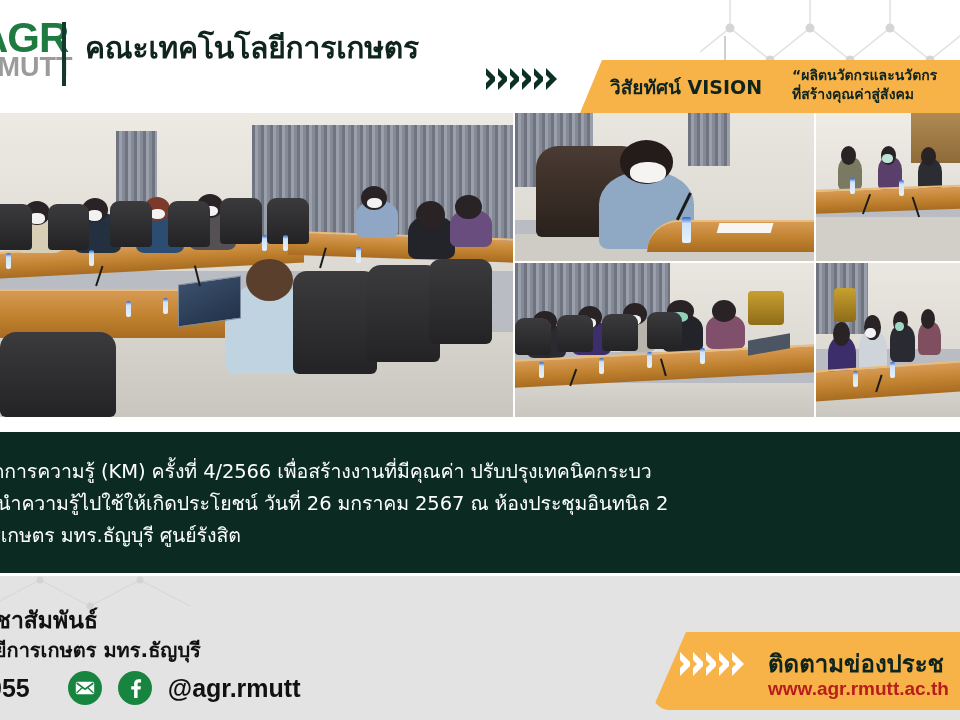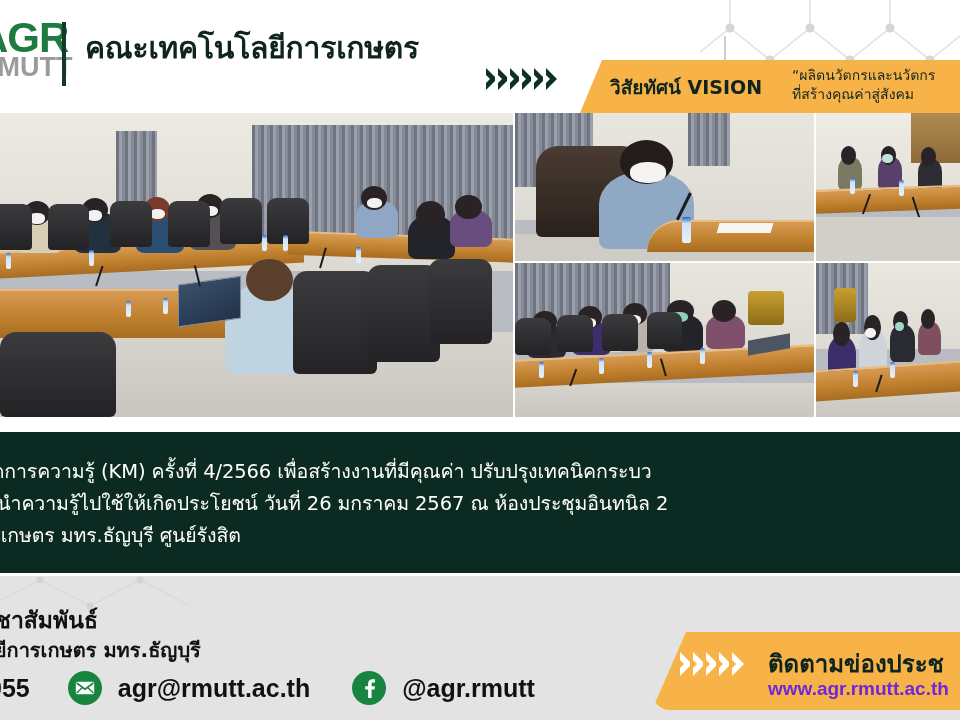--- a/index.html
+++ b/index.html
@@ -94,21 +94,21 @@
   }
   .vision-label {
     position: absolute; left: 30px; top: 12px;
     font-size: 19px; font-weight: bold;
     color: #10241e;
     font-family: "DejaVu Sans", "Liberation Sans", sans-serif;
     white-space: nowrap;
   }
   .vision-quote {
     position: absolute; left: 212px; top: 6px;
-    font-size: 14px; font-weight: normal;
+    font-size: 14px; font-weight: bold;
     color: #10241e;
     font-family: "DejaVu Sans", "Liberation Sans", sans-serif;
     line-height: 1.35;
     white-space: nowrap;
   }
   .hdr-tick {
     position: absolute; left: 724px; top: 36px;
     width: 2px; height: 26px; background: #cfcfcf;
   }
 
@@ -257,21 +257,21 @@
     border-left: 7.5px solid #f7b348;
   }
   .fr-title {
     position: absolute; left: 116px; top: 12px;
     font-size: 24px; font-weight: bold; color: #10241e;
     font-family: "DejaVu Sans", "Liberation Sans", sans-serif;
     white-space: nowrap;
   }
   .fr-url {
     position: absolute; left: 116px; top: 46px;
-    font-size: 19px; font-weight: bold; color: #6d28d9;
+    font-size: 19px; font-weight: bold; color: #b91c1c;
     font-family: "Liberation Sans", sans-serif;
     white-space: nowrap;
   }
   .hex-foot {
     position: absolute; left: 0; top: 0; width: 520px; height: 40px;
     opacity: 0.5;
   }
 </style>
 </head>
 <body>
@@ -508,21 +508,20 @@
     <div class="ft-contacts">
       <span class="ft-phone">92-1955</span>
 
       <span class="ic">
         <svg width="20" height="14" viewBox="0 0 20 14">
           <rect x="0.8" y="0.8" width="18.4" height="12.4" rx="1.6" fill="#ffffff"></rect>
           <path d="M1.6 2 L10 8.2 L18.4 2" stroke="#17853f" stroke-width="1.6" fill="none"></path>
           <path d="M1.6 12 L7.4 6.6 M18.4 12 L12.6 6.6" stroke="#17853f" stroke-width="1.4" fill="none"></path>
         </svg>
       </span>
-      <span class="ft-text">agr@rmutt.ac.th</span>
 
       <span class="ic">
         <svg width="20" height="20" viewBox="0 0 20 20">
           <path d="M12.6 20 V11.6 h2.9 l0.44-3.4 h-3.34 V6.05
                    c0-0.98 0.27-1.65 1.68-1.65 l1.79-0.001 V1.36
                    C15.76 1.32 14.7 1.22 13.46 1.22
                    c-2.58 0-4.35 1.58-4.35 4.47 V8.2 H6.2 v3.4 h2.91 V20 z" fill="#ffffff"></path>
         </svg>
       </span>
       <span class="ft-text">@agr.rmutt</span>

